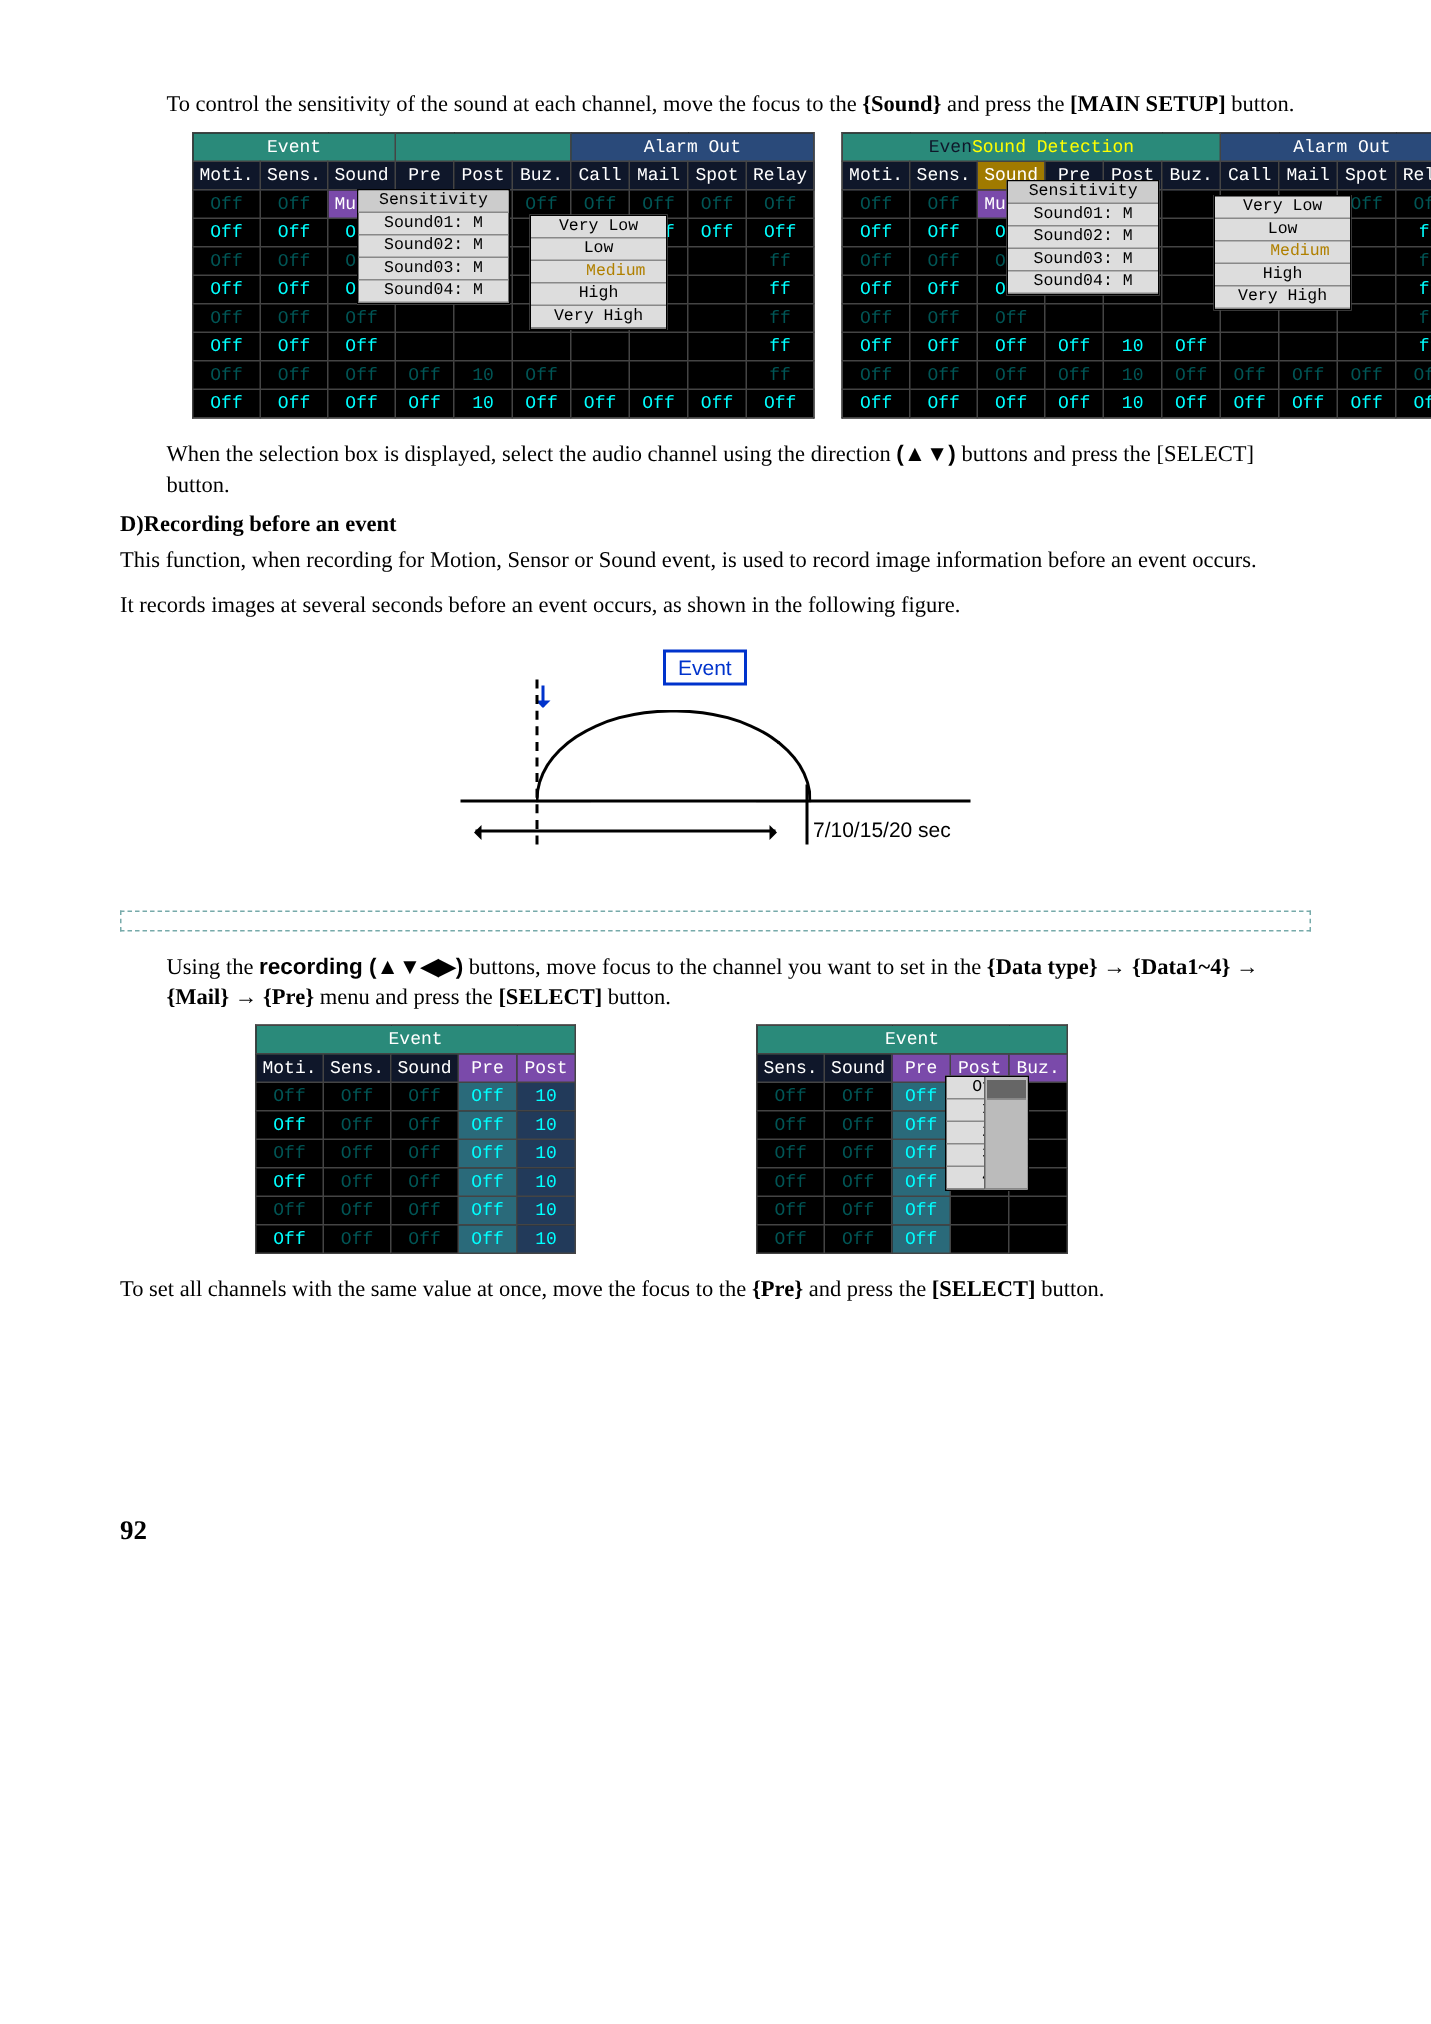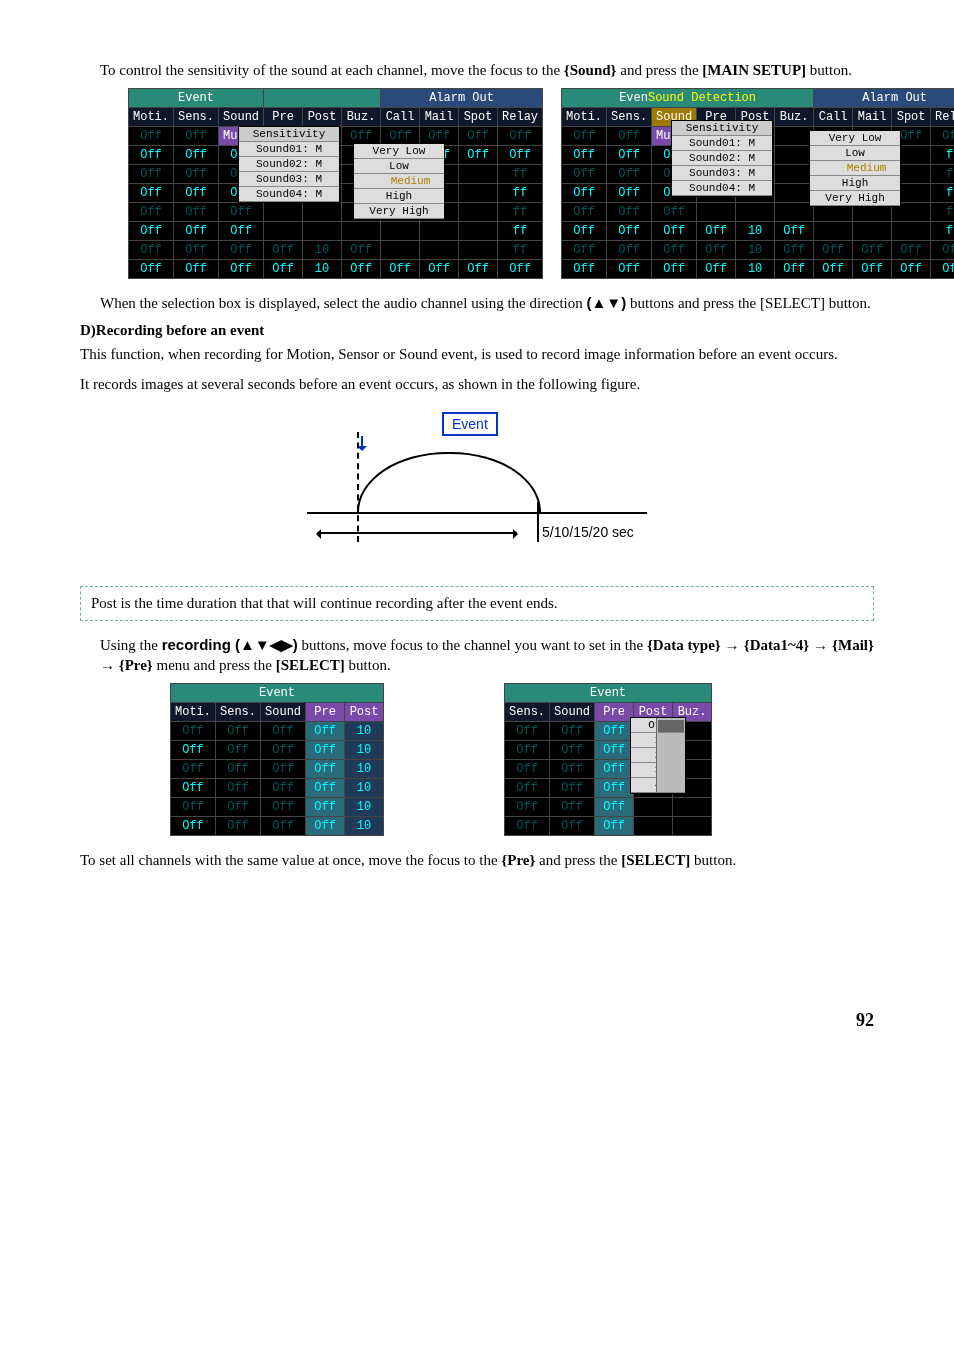--- a/index.html
+++ b/index.html
@@ -5,21 +5,21 @@
   body {
     font-family: "Times New Roman", serif;
     font-size: 15px;
     color: #000;
     background: #fff;
     margin: 0;
     padding: 60px 80px 40px 80px;
     width: 794px;
   }
   p { margin: 0 0 6px 0; line-height: 1.35; }
-  .indent { margin-left: 20px; }
+  .indent { margin-left: 31px; }
   .justify { text-align: justify; }
   .bold { font-weight: bold; }
   .section-head { font-weight: bold; margin-top: 6px; margin-bottom: 4px; }
 
   
   .shot {
     border-collapse: collapse;
     font-family: "Courier New", monospace;
     font-size: 12px;
     color: #0ff;
@@ -123,21 +123,21 @@
     border-left: 2px solid #000;
   }
 
   .note-box {
     border: 1px dashed #7aa;
     padding: 6px 10px;
     margin: 10px 0 14px 0;
   }
 
   .page-num {
-    text-align: right;
+    text-align: left;
     font-weight: bold;
     font-size: 18px;
     margin-top: 140px;
   }
 
   
   .arr { font-family: Arial, sans-serif; }
   .tri { font-family: Arial, sans-serif; }
 
   .small-popup {
@@ -305,21 +305,21 @@
       <div class="med">Medium</div>
       <div>High</div>
       <div>Very High</div>
     </div>
   </div>
 
   <div class="shot-wrap">
     <table class="shot">
       <tbody>
           <tr>
-        <th class="hdr-ev" colspan="6"><span style="color:#ffffff">Even</span><span style="color:#ff0">Sound Detection</span></th>
+        <th class="hdr-ev" colspan="6"><span style="color:#0f172a">Even</span><span style="color:#ff0">Sound Detection</span></th>
         <th class="hdr-ao" colspan="4">Alarm Out</th>
       </tr>
       <tr id="s2cols">
             <th class="hdr-col">Moti.</th>
             <th class="hdr-col">Sens.</th>
             <th class="hdr-col" style="background: rgb(160, 122, 0);">Sound</th>
             <th class="hdr-col">Pre</th>
             <th class="hdr-col">Post</th>
             <th class="hdr-col">Buz.</th>
             <th class="hdr-col">Call</th>
@@ -455,25 +455,24 @@
 <p style="margin-top:10px;">It records images at several seconds before an event occurs, as shown in the following figure.</p>
 
 <div class="diagram">
   <div class="eve-label">Event</div>
   <div class="eve-arrow"></div>
   <div class="axis-v"></div>
   <div class="bump"></div>
   <div class="axis-h"></div>
   <div class="tick-right"></div>
   <div class="dim-line"></div>
-  <div class="dim-text">5/10/15/20 sec</div>
+  <div class="dim-text">7/10/15/20 sec</div>
 </div>
 
 <div class="note-box">
-  <p style="margin:0;">Post is the time duration that that will continue recording after the event ends.</p>
 </div>
 
 <p class="indent">
   <span>Using the </span>
   <span class="bold tri">recording (▲▼◀▶)</span>
   <span> buttons, move focus to the channel you want to set in the </span>
   <span class="bold">{Data type}</span>
   <span class="arr"> → </span>
   <span class="bold">{Data1~4}</span>
   <span class="arr"> → </span>

